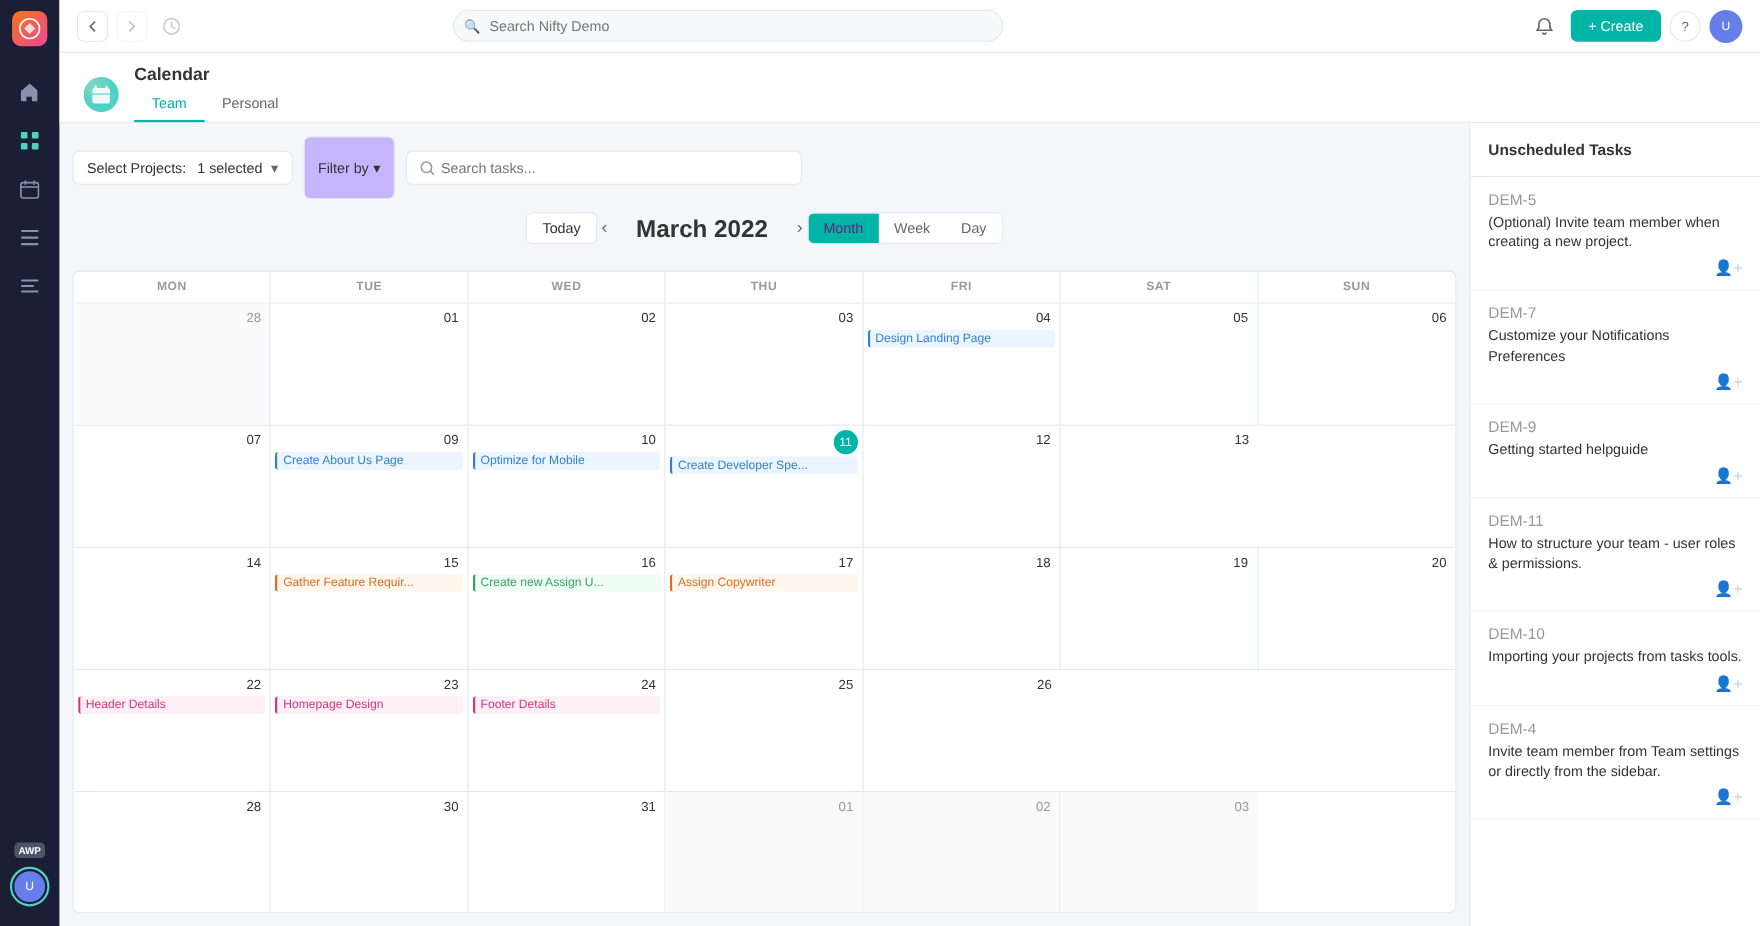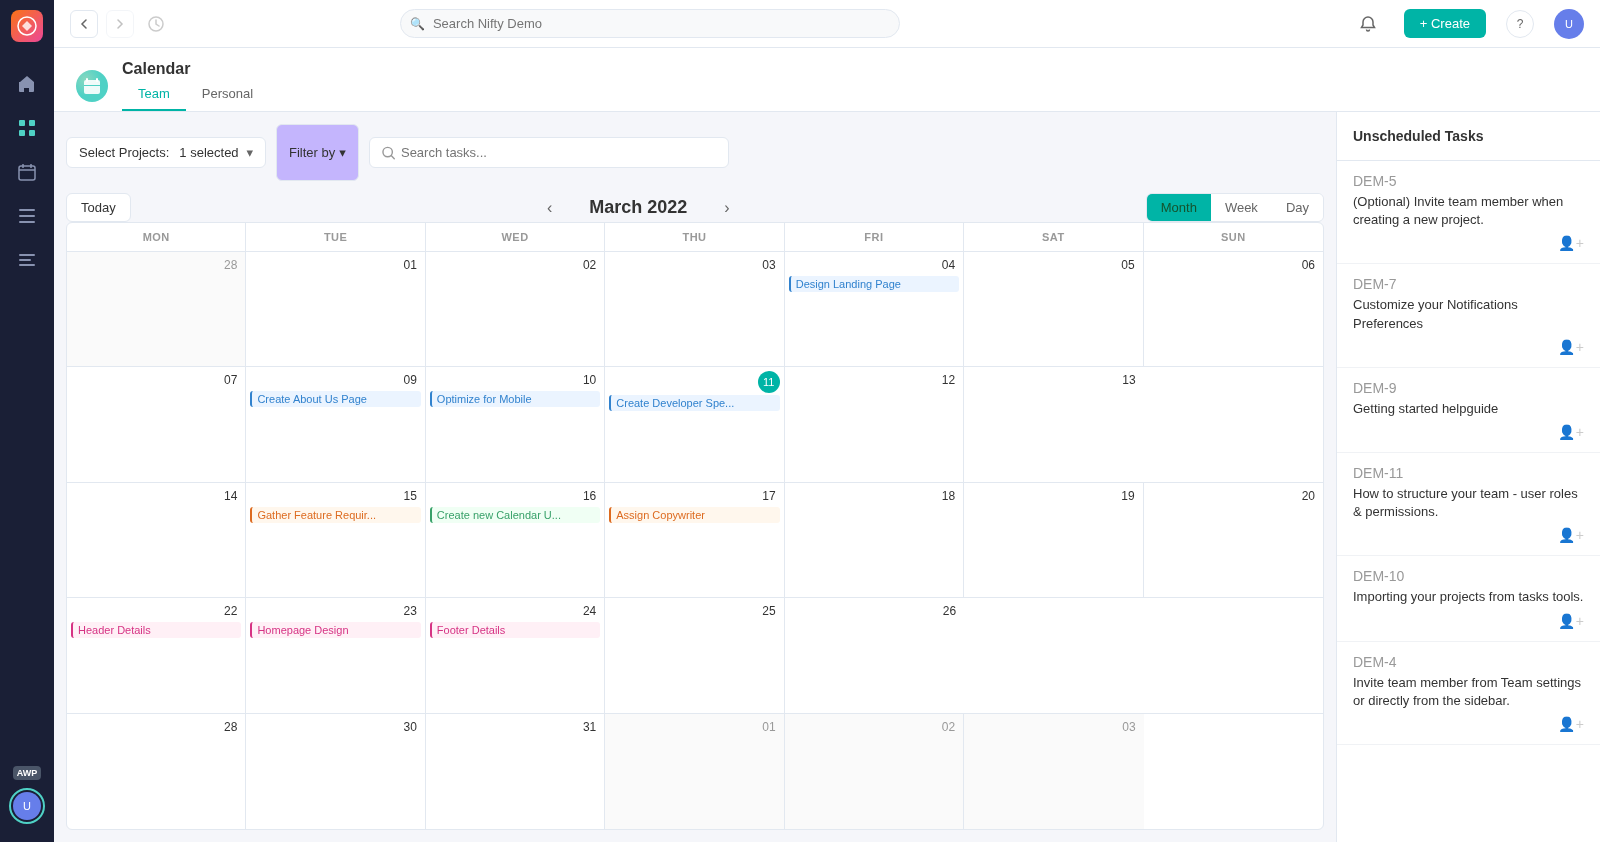--- a/index.html
+++ b/index.html
@@ -16,21 +16,21 @@
     
     .main { flex: 1; display: flex; flex-direction: column; overflow: hidden; }
 
     
     .topbar { height: 48px; background: white; border-bottom: 1px solid #e2e8f0; display: flex; align-items: center; padding: 0 16px; gap: 8px; flex-shrink: 0; }
     .topbar-nav-btn { width: 28px; height: 28px; border: 1px solid #e2e8f0; background: white; border-radius: 6px; display: flex; align-items: center; justify-content: center; cursor: pointer; color: #666; }
     .topbar-history { width: 28px; height: 28px; display: flex; align-items: center; justify-content: center; cursor: pointer; color: #999; }
     .search-bar { flex: 1; max-width: 500px; margin: 0 auto; position: relative; }
     .search-bar input { width: 100%; padding: 6px 12px 6px 32px; border: 1px solid #e2e8f0; border-radius: 20px; font-size: 13px; color: #666; outline: none; background: #f8f9fa; }
     .search-icon { position: absolute; left: 10px; top: 50%; transform: translateY(-50%); color: #999; font-size: 12px; }
-    .topbar-actions { display: flex; align-items: center; gap: 20px; margin-left: auto; }
+    .topbar-actions { display: flex; align-items: center; gap: 8px; margin-left: auto; }
     .notif-btn { width: 32px; height: 32px; display: flex; align-items: center; justify-content: center; cursor: pointer; color: #666; }
     .create-btn { background: #00b4a6; color: white; border: none; padding: 7px 16px; border-radius: 6px; font-size: 13px; font-weight: 500; cursor: pointer; display: flex; align-items: center; gap: 4px; }
     .help-btn { width: 28px; height: 28px; border-radius: 50%; border: 1px solid #e2e8f0; display: flex; align-items: center; justify-content: center; cursor: pointer; color: #666; font-size: 12px; }
     .user-avatar { width: 30px; height: 30px; border-radius: 50%; background: #667eea; display: flex; align-items: center; justify-content: center; color: white; font-size: 11px; cursor: pointer; }
 
     
     .page-header { background: white; padding: 12px 20px 0; border-bottom: 1px solid #e2e8f0; flex-shrink: 0; display: flex; align-items: center; gap: 12px; }
     .page-icon { width: 36px; height: 36px; display: flex; align-items: center; justify-content: center; }
     .page-info { display: flex; flex-direction: column; }
     .page-title { font-size: 16px; font-weight: 600; color: #333; }
@@ -46,28 +46,28 @@
 
     
     .filters-row { display: flex; align-items: center; gap: 10px; margin-bottom: 12px; }
     .project-select { display: flex; align-items: center; gap: 6px; padding: 7px 12px; border: 1px solid #e2e8f0; border-radius: 6px; background: white; cursor: pointer; font-size: 13px; color: #333; min-width: 200px; }
     .project-select-arrow { margin-left: auto; color: #666; }
     .filter-btn { display: flex; align-items: center; gap: 4px; padding: 20px 12px; border: 1px solid #e2e8f0; border-radius: 6px; background: #c4b5fd; cursor: pointer; font-size: 13px; color: #333; }
     .search-tasks { display: flex; align-items: center; gap: 6px; padding: 7px 12px; border: 1px solid #e2e8f0; border-radius: 6px; background: white; flex: 1; max-width: 360px; }
     .search-tasks input { border: none; outline: none; font-size: 13px; color: #666; width: 100%; background: transparent; }
 
     
-    .calendar-nav { display: flex; align-items: center; justify-content: space-between; margin-bottom: 0; }
+    .calendar-nav { display: flex; align-items: center; justify-content: center; margin-bottom: 24px; }
     .today-btn { padding: 6px 14px; border: 1px solid #e2e8f0; border-radius: 6px; background: white; cursor: pointer; font-size: 13px; color: #333; }
     .month-nav { display: flex; align-items: center; gap: 12px; }
     .month-nav-btn { background: none; border: none; cursor: pointer; color: #666; font-size: 16px; padding: 4px; }
-    .month-title { font-size: 18px; font-weight: 600; color: #333; min-width: 140px; text-align: center; }
+    .month-title { font-size: 22px; font-weight: 600; color: #333; min-width: 140px; text-align: center; }
     .view-switcher { display: flex; border: 1px solid #e2e8f0; border-radius: 6px; overflow: hidden; }
     .view-btn { padding: 6px 14px; font-size: 13px; cursor: pointer; border: none; background: white; color: #666; }
-    .view-btn.active { background: #00b4a6; color: #14532d; }
+    .view-btn.active { background: #00b4a6; color: #701a75; }
 
     
     .calendar-grid { flex: 1; display: flex; flex-direction: column; border: 1px solid #e2e8f0; border-radius: 6px; overflow: hidden; background: white; }
     .cal-header { display: grid; grid-template-columns: repeat(7, 1fr); border-bottom: 1px solid #e2e8f0; }
     .cal-day-header { padding: 8px; text-align: center; font-size: 11px; font-weight: 600; color: #999; text-transform: uppercase; letter-spacing: 0.5px; border-right: 1px solid #e2e8f0; }
     .cal-day-header:last-child { border-right: none; }
     .cal-body { flex: 1; display: grid; grid-template-rows: repeat(5, 1fr); }
     .cal-week { display: grid; grid-template-columns: repeat(7, 1fr); border-bottom: 1px solid #e2e8f0; min-height: 110px; }
     .cal-week:last-child { border-bottom: none; }
     .cal-cell { border-right: 1px solid #e2e8f0; padding: 4px; position: relative; overflow: hidden; min-height: 110px; }
@@ -307,21 +307,21 @@
           <div class="cal-week">
             <div class="cal-cell">
                 <div class="cal-date current-month">14</div>
               </div>
             <div class="cal-cell">
               <div class="cal-date current-month">15</div>
               <div class="cal-event orange">Gather Feature Requir...</div>
             </div>
             <div class="cal-cell">
               <div class="cal-date current-month">16</div>
-              <div class="cal-event green">Create new Calendar U...</div>
+              <div class="cal-event green">Create new Assign U...</div>
             </div>
             <div class="cal-cell">
               <div class="cal-date current-month">17</div>
               <div class="cal-event orange">Assign Copywriter</div>
             </div>
             <div class="cal-cell">
                 <div class="cal-date current-month">18</div>
               </div>
             <div class="cal-cell">
                 <div class="cal-date current-month">19</div>

